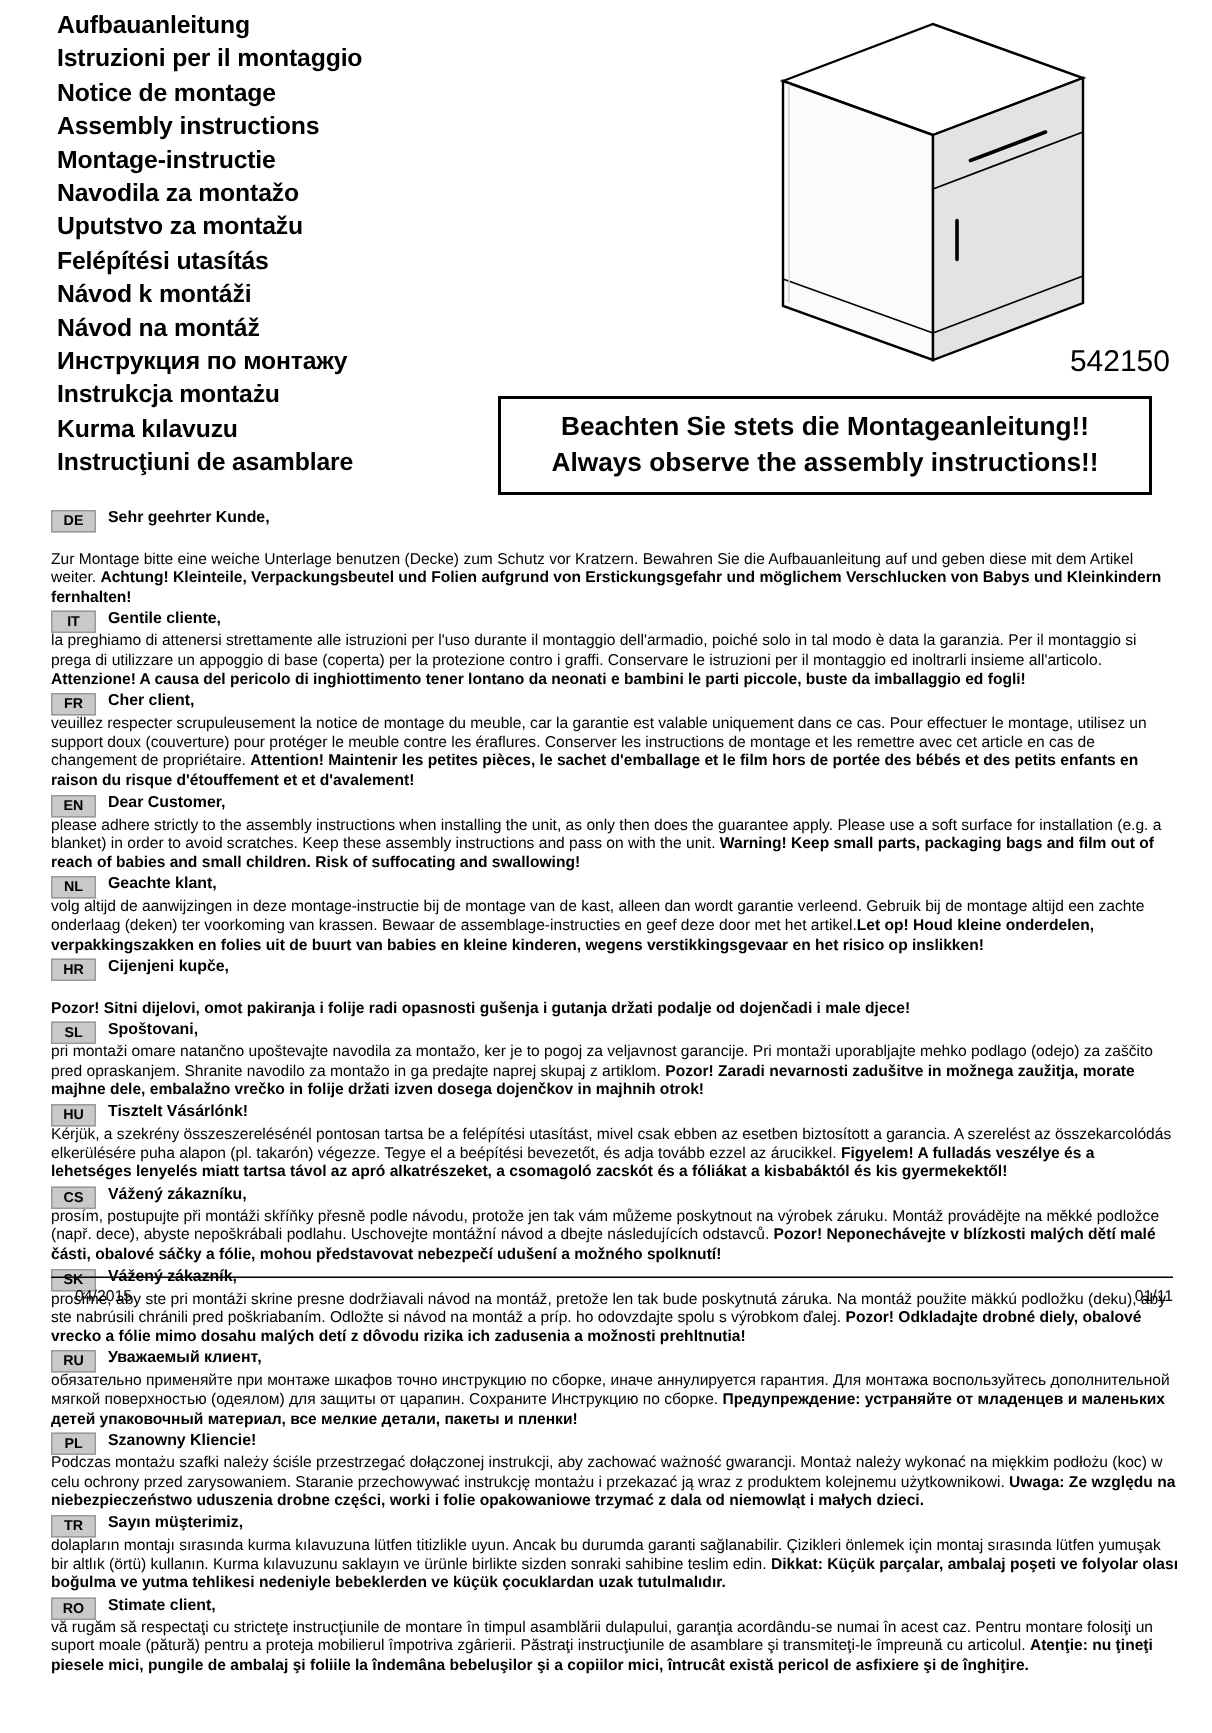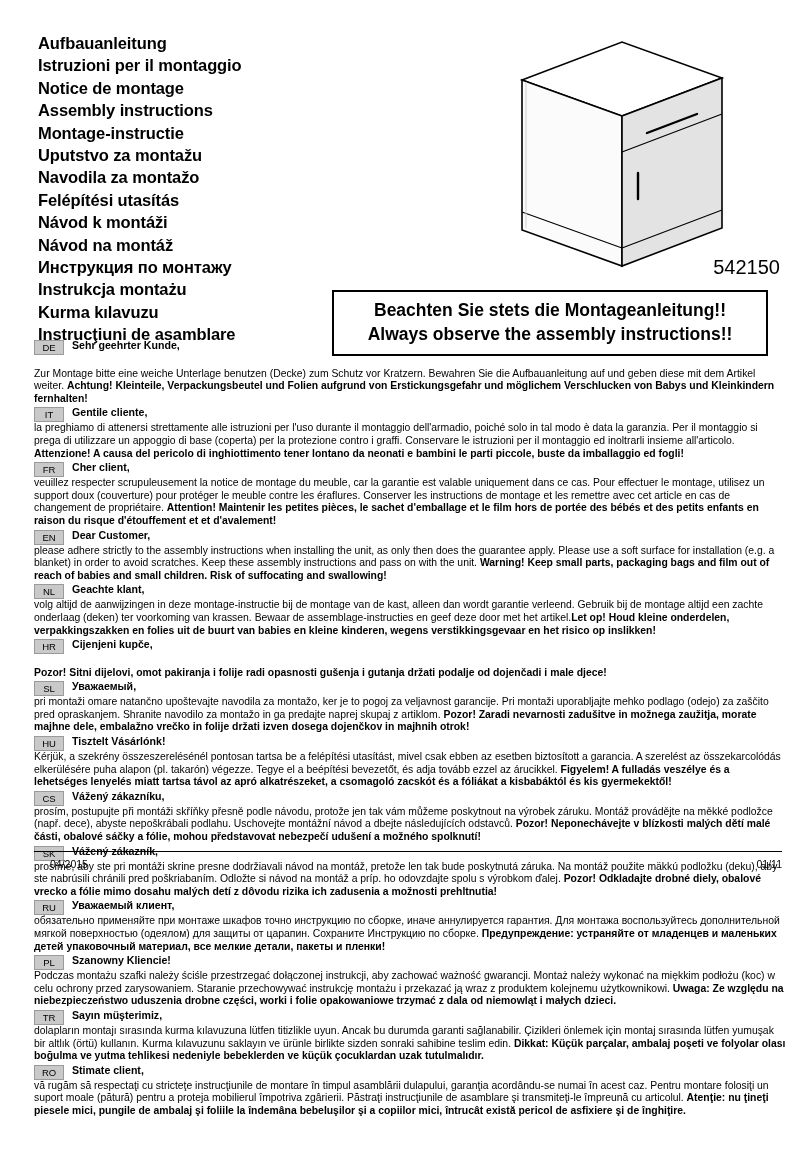--- a/index.html
+++ b/index.html
@@ -10,21 +10,21 @@
     background: #ffffff;
     font-family: "Liberation Sans", sans-serif;
     color: #000;
     position: relative;
     overflow: hidden;
   }
   .page {
     position: relative;
     width: 808px;
     height: 884px;
-    padding: 28px 26px 10px 34px;
+    padding: 2px 26px 10px 34px;
   }
 
   
   .header {
     position: relative;
     height: 320px;
   }
   .lang-titles {
     position: absolute;
     top: 4px;
@@ -87,21 +87,21 @@
     gap: 8px;
     margin-top: 1px;
   }
   .code {
     display: inline-block;
     min-width: 30px;
     text-align: center;
     background: #c9c9c9;
     border: 1px solid #9a9a9a;
     font-size: 9.5px;
-    font-weight: normal;
+    font-weight: bold;
     line-height: 11px;
     padding: 1px 4px 1px 4px;
     margin-top: 1px;
     flex: 0 0 auto;
   }
   .salut {
     font-size: 10.6px;
     line-height: 13px;
     font-weight: bold;
   }
@@ -139,22 +139,22 @@
 <div class="page">
 
   <div class="header">
 
     <div class="lang-titles">
       <div>Aufbauanleitung</div>
       <div>Istruzioni per il montaggio</div>
       <div>Notice de montage</div>
       <div>Assembly instructions</div>
       <div>Montage-instructie</div>
+      <div>Navodila za montažo</div>
       <div>Uputstvo za montažu</div>
-      <div>Navodila za montažo</div>
       <div>Felépítési utasítás</div>
       <div>Návod k montáži</div>
       <div>Návod na montáž</div>
       <div>Инструкция по монтажу</div>
       <div>Instrukcja montażu</div>
       <div>Kurma kılavuzu</div>
       <div>Instrucţiuni de asamblare</div>
     </div>
 
     <div class="cabinet-wrap">
@@ -246,21 +246,21 @@
         <span class="salut">Cijenjeni kupče,</span>
       </div>
       <div class="para">
         <br><b>Pozor! Sitni dijelovi, omot pakiranja i folije radi opasnosti gušenja i gutanja držati podalje od dojenčadi i male djece!</b>
       </div>
     </div>
 
     <div class="block">
       <div class="firstline">
         <span class="code">SL</span>
-        <span class="salut">Уважаемый,</span>
+        <span class="salut">Spoštovani,</span>
       </div>
       <div class="para">
         <span>pri montaži omare natančno upoštevajte navodila za montažo, ker je to pogoj za veljavnost garancije. Pri montaži uporabljajte mehko podlago (odejo) za zaščito pred opraskanjem. Shranite navodilo za montažo in ga predajte naprej skupaj z artiklom. </span><b>Pozor! Zaradi nevarnosti zadušitve in možnega zaužitja, morate majhne dele, embalažno vrečko in folije držati izven dosega dojenčkov in majhnih otrok!</b>
       </div>
     </div>
 
     <div class="block">
       <div class="firstline">
         <span class="code">HU</span>
         <span class="salut">Tisztelt Vásárlónk!</span>

